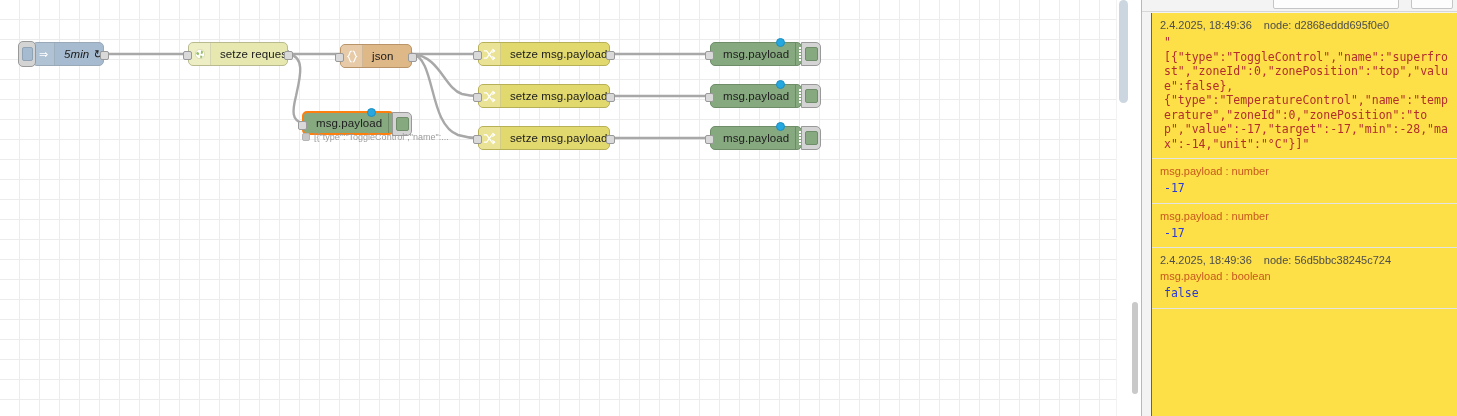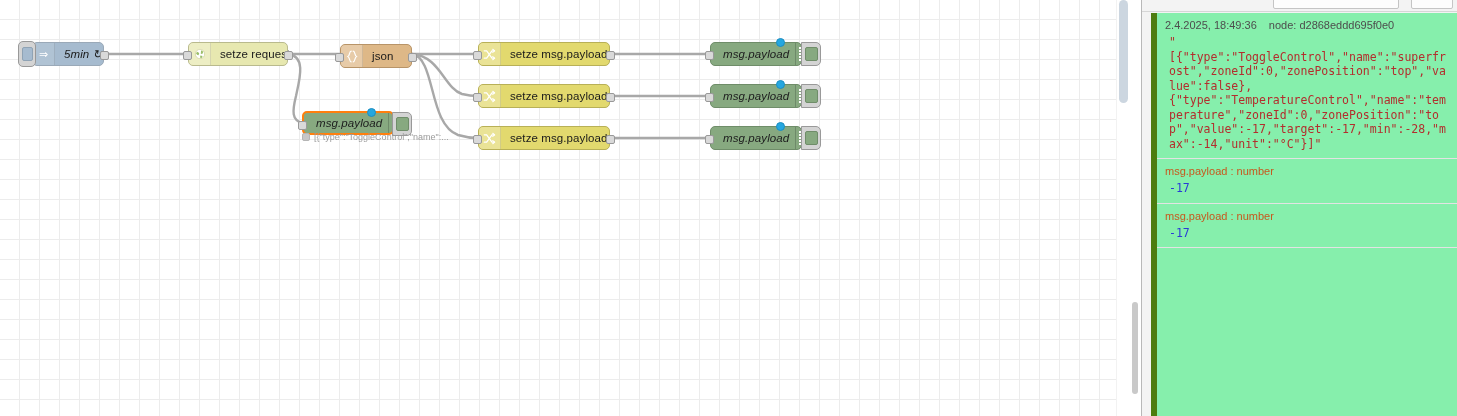--- a/index.html
+++ b/index.html
@@ -76,21 +76,21 @@
   
   .node.httpreq { background:#e7e8b0; border-color:#b9ba8d; }
   .node.httpreq .icon-box { background: rgba(255,255,255,0.25); }
   .node.jsonnode { background:#deb887; border-color:#b89468; }
   .node.jsonnode .icon-box { background: rgba(255,255,255,0.28); color:#fff; }
   .node.changenode { background:#e2d96e; border-color:#b8b057; }
   .node.changenode .icon-box { background: rgba(255,255,255,0.28); }
 
   
   .node.debugnode { background:#87a980; border-color:#6f8d69; color:#1d1d1d; }
-  .node.debugnode .label { padding-left: 12px; padding-right: 6px; font-style: italic; }
+  .node.debugnode .label { padding-left: 12px; padding-right: 6px; }
   .node.debugnode.selected { border: 2px solid #ff7f0e; }
   .dbg-lines {
     width: 18px; flex: 0 0 18px;
     border-left: 1px solid rgba(0,0,0,0.18);
     display:flex; flex-direction:column; justify-content:center;
     align-items:center; gap:1.5px;
   }
   .dbg-lines span { display:block; width:11px; height:1.5px; background:#fff; }
   .dbg-btn {
     position:absolute; right:-20px; top:-1px;
@@ -172,22 +172,22 @@
     height:18px;
     background:#fdfdfd; border:1px solid #c5c5c5; border-radius:2px;
   }
   #sb-toolbar .tb-box.a { left:131px; width:126px; }
   #sb-toolbar .tb-box.b { left:269px; width:42px; }
 
   
   #msglist {
     position:absolute; left:9px; top:13px;
     width:307px; height:403px;
-    background:#86efac;
-    border-left:6px solid #4d7c0f;
+    background:#fde047;
+    border-left:1px solid #4d7c0f;
     overflow:hidden;
     font-family: "DejaVu Sans Mono", monospace;
   }
   .msg {
     border-bottom:1px solid #e3e3e3;
     padding: 6px 8px 7px 8px;
   }
   .msg-head {
     font-family:"Liberation Sans", sans-serif;
     font-size:11px; color:#4d4d4d;
@@ -415,16 +415,24 @@
       <div class="msg">
         <div class="msg-topic">msg.payload : number</div>
         <div class="msg-body num">-17</div>
       </div>
 
       <div class="msg">
         <div class="msg-topic">msg.payload : number</div>
         <div class="msg-body num">-17</div>
       </div>
 
+      <div class="msg">
+        <div class="msg-head">
+          <span>2.4.2025, 18:49:36</span>
+          <span class="node-id">node: 56d5bbc38245c724</span>
+        </div>
+        <div class="msg-topic">msg.payload : boolean</div>
+        <div class="msg-body bool">false</div>
+      </div>
 
     </div>
   </div>
 </div>
 
 </body></html>

